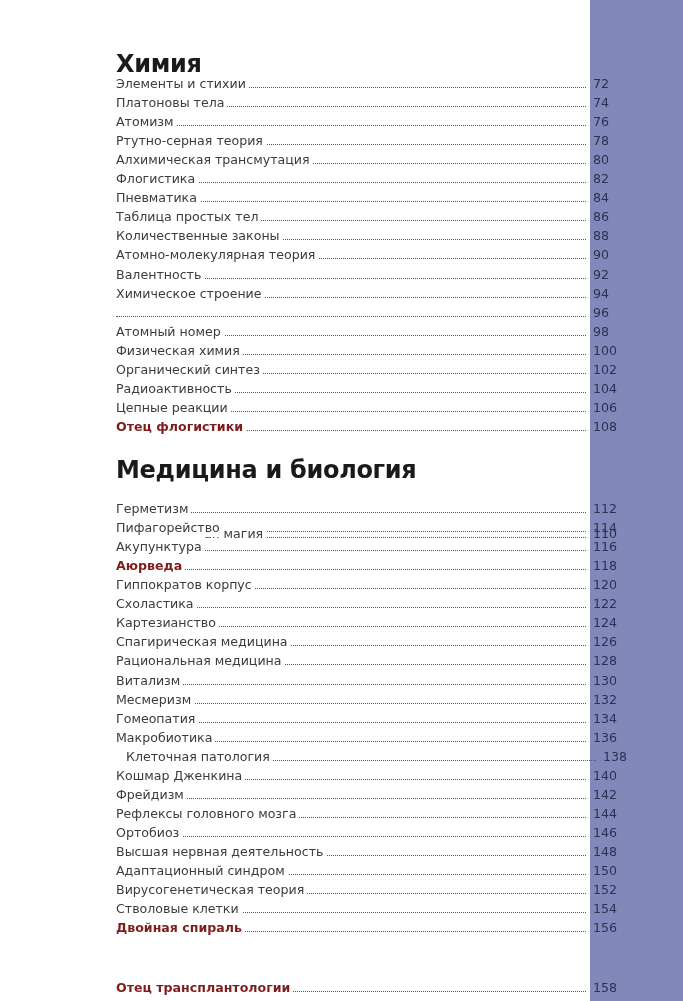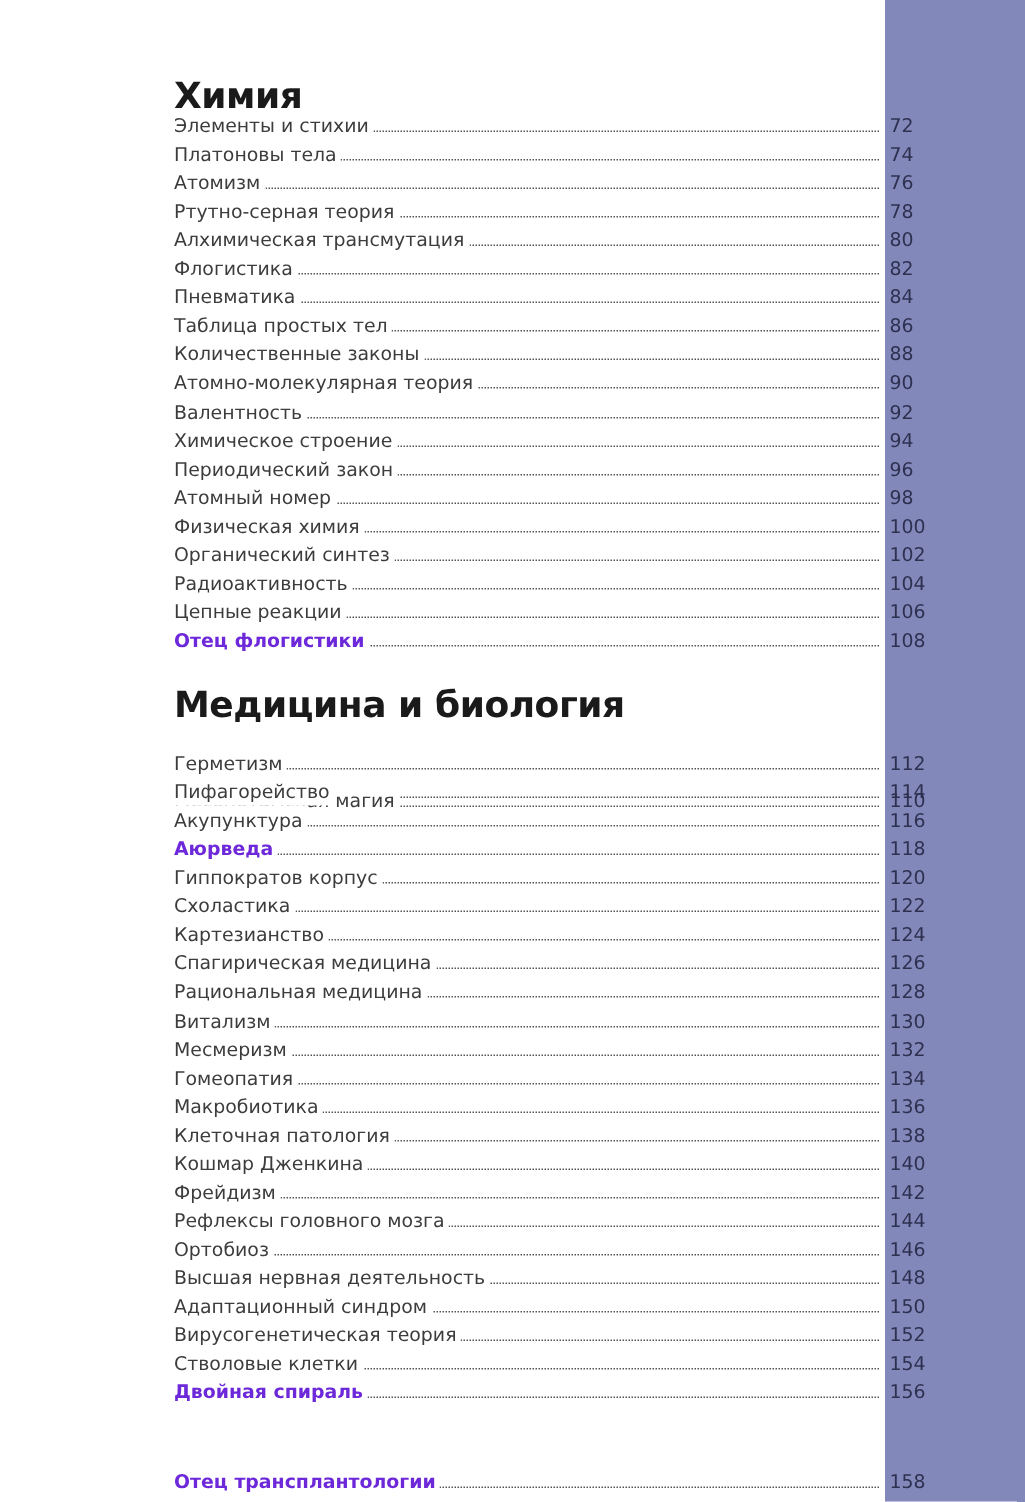--- a/index.html
+++ b/index.html
@@ -4,21 +4,21 @@
 <style>
   html, body { margin:0; padding:0; }
   body { width:683px; height:1001px; position:relative; background:#ffffff; overflow:hidden;
          font-family:"DejaVu Sans", sans-serif; color:#3a3a3a; }
   .band { position:absolute; left:590px; top:0; width:93px; height:1001px; background:#8388bb; }
   .toc { position:absolute; left:116px; top:0; width:474px; }
   .section-title { position:absolute; left:0; font-size:24px; font-weight:bold; color:#1a1a1a; letter-spacing:-0.3px; }
   .entry { position:absolute; left:0; width:474px; height:19px; }
   .entry .lbl { position:absolute; left:0; top:0; font-size:12.6px; line-height:19px; white-space:nowrap;
                 background:#fff; padding-right:3px; z-index:2; color:#3c3c3c; }
-  .entry.bold .lbl { font-weight:bold; color:#6d28d9; }
+  .entry.bold .lbl { font-weight:bold; color:#7f1d1d; }
   .entry .dots { position:absolute; left:0; right:4px; top:13px; border-bottom:1.6px dotted #555; z-index:1; }
   .entry .pg { position:absolute; left:477px; top:0; font-size:12.6px; line-height:19px; color:#2e3050; }
 </style>
 </head>
 <body>
 
 <div class="band" style="background: rgb(131, 136, 187);"></div>
 <div class="toc" id="toc">
     <div class="section-title" style="top: 50px;">Химия</div>
     <div class="entry" style="top: 74px;">
@@ -75,21 +75,20 @@
       <span class="lbl">Валентность</span>
       <span class="dots"></span>
       <span class="pg">92</span>
     </div>
     <div class="entry" style="top: 283.55px;">
       <span class="lbl">Химическое строение</span>
       <span class="dots"></span>
       <span class="pg">94</span>
     </div>
     <div class="entry" style="top: 302.6px;">
-      <span class="lbl">Периодический закон</span>
       <span class="dots"></span>
       <span class="pg">96</span>
     </div>
     <div class="entry" style="top: 321.65px;">
       <span class="lbl">Атомный номер</span>
       <span class="dots"></span>
       <span class="pg">98</span>
     </div>
     <div class="entry" style="top: 340.7px;">
       <span class="lbl">Физическая химия</span>
@@ -180,21 +179,21 @@
     <div class="entry" style="top: 708.6px;">
       <span class="lbl">Гомеопатия</span>
       <span class="dots"></span>
       <span class="pg">134</span>
     </div>
     <div class="entry" style="top: 727.65px;">
       <span class="lbl">Макробиотика</span>
       <span class="dots"></span>
       <span class="pg">136</span>
     </div>
-    <div class="entry" style="top: 746.7px;">
+    <div class="entry" style="top: 746.7px; margin-left: 10px;">
       <span class="lbl">Клеточная патология</span>
       <span class="dots"></span>
       <span class="pg">138</span>
     </div>
     <div class="entry" style="top: 765.75px;">
       <span class="lbl">Кошмар Дженкина</span>
       <span class="dots"></span>
       <span class="pg">140</span>
     </div>
     <div class="entry" style="top: 784.8px;">

